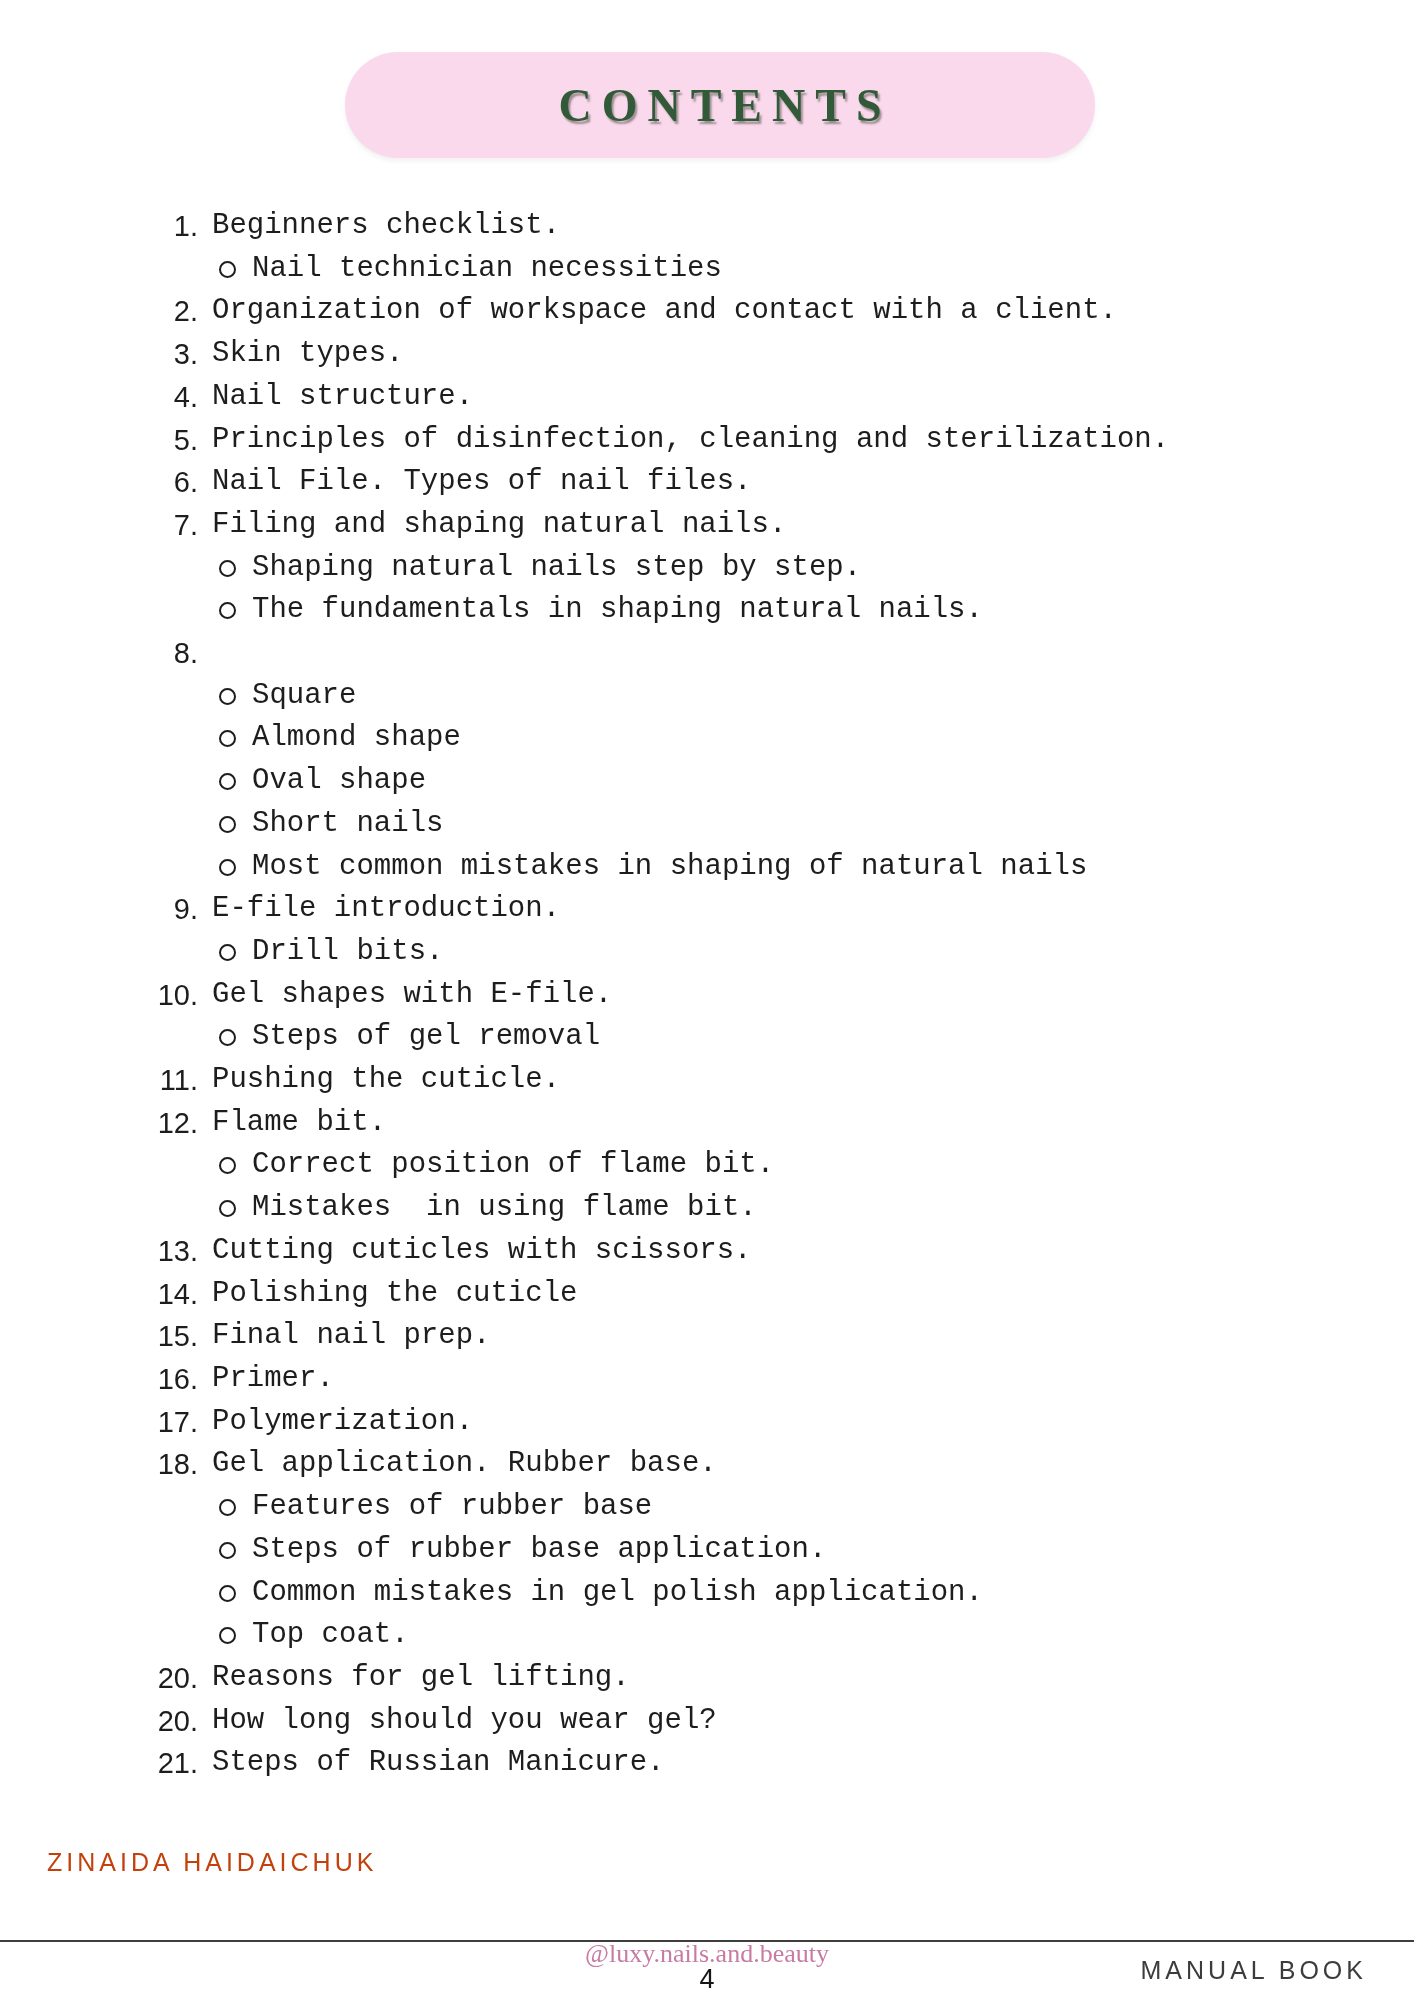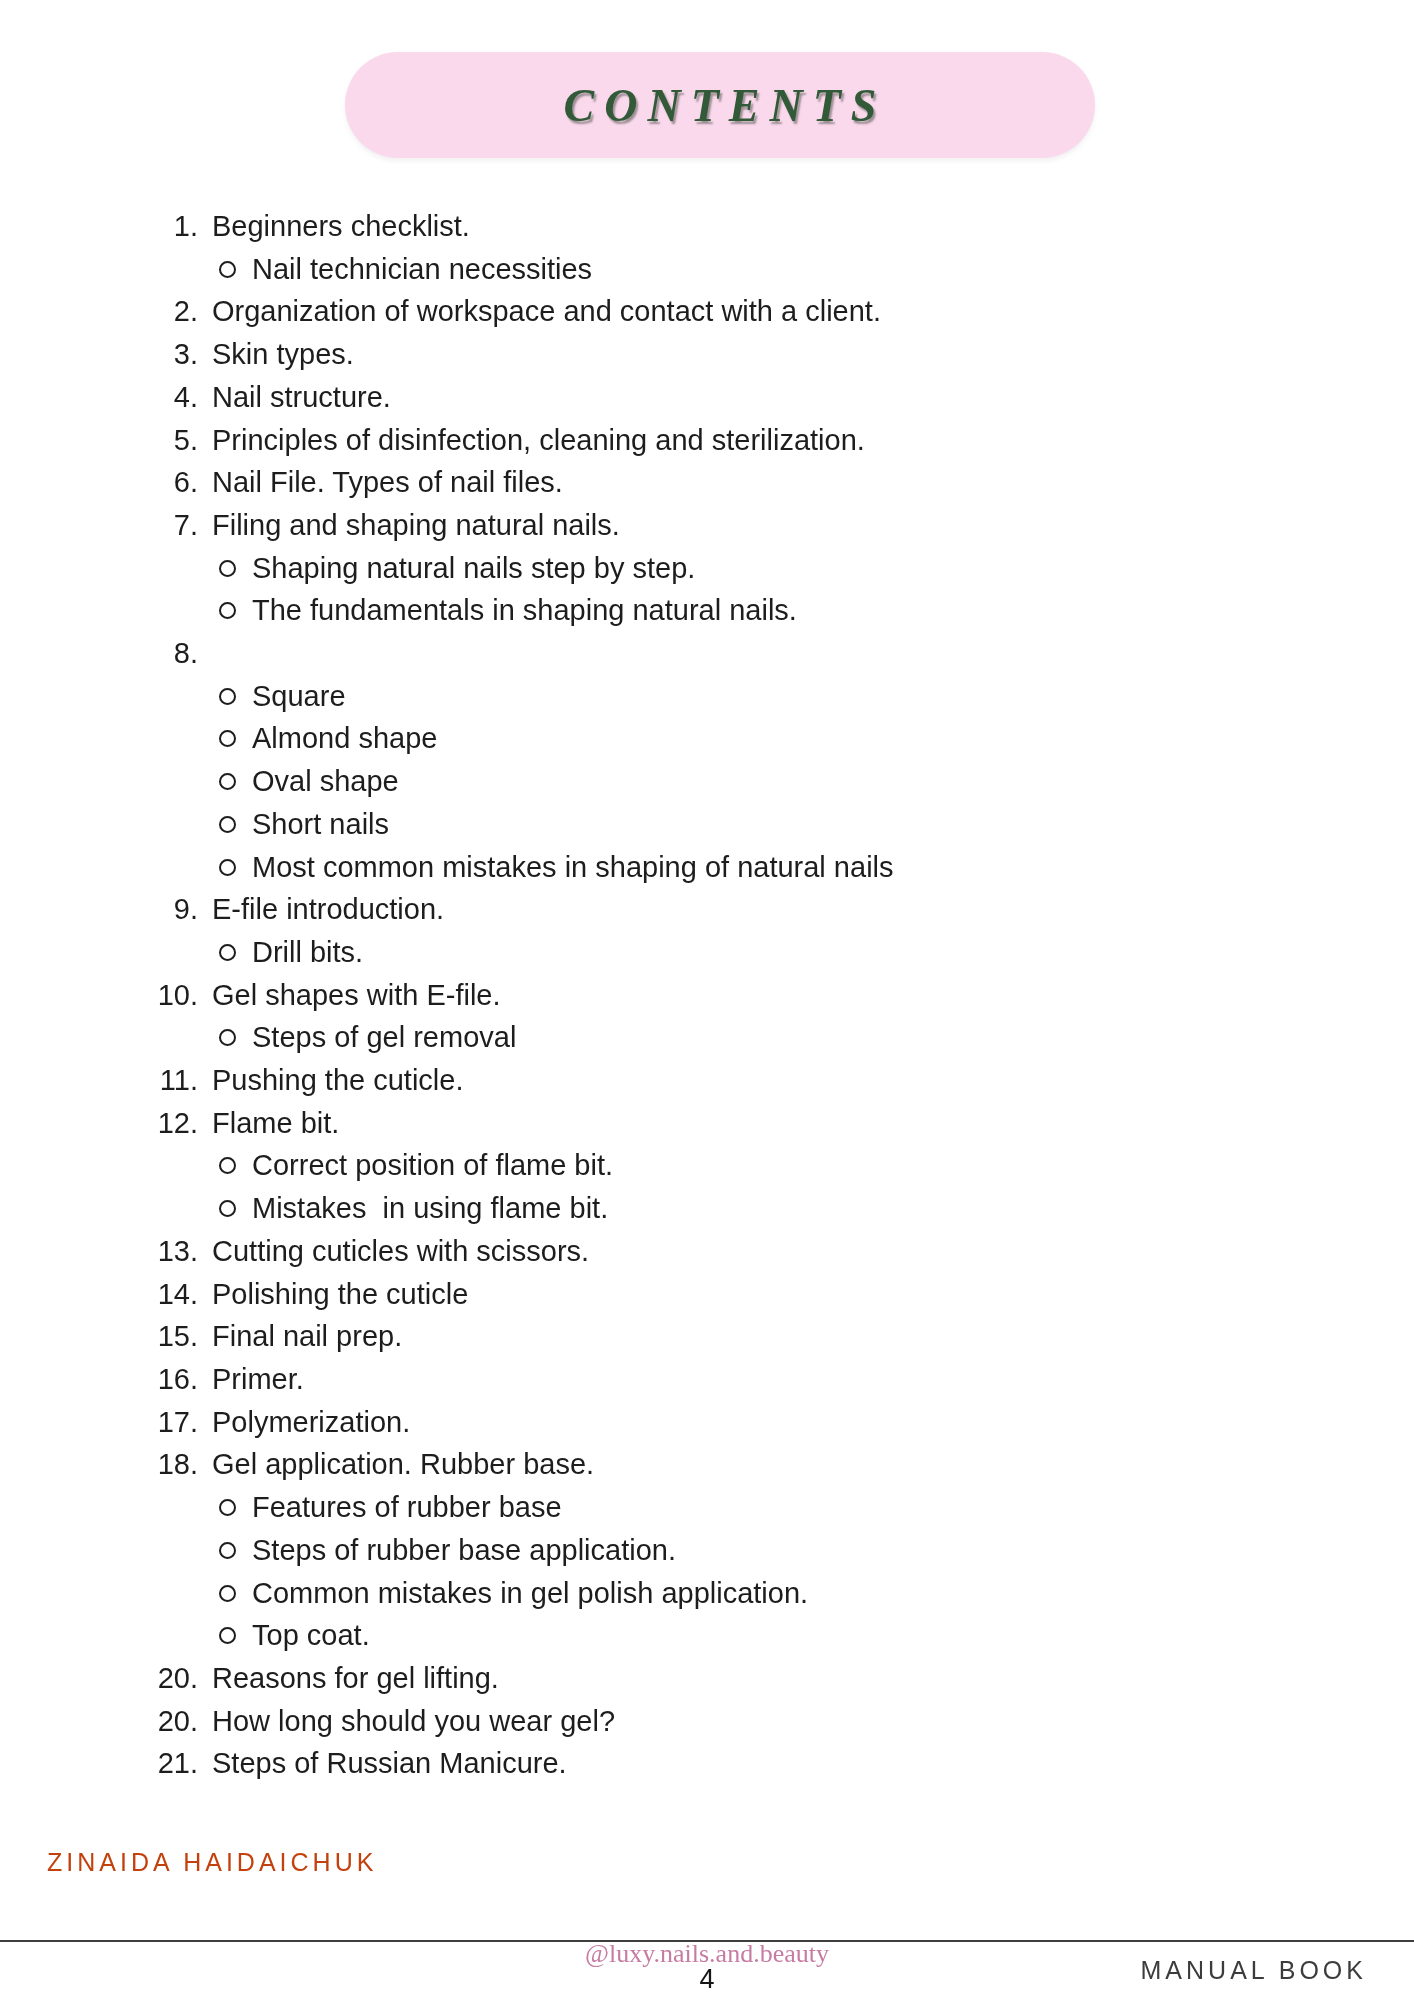--- a/index.html
+++ b/index.html
@@ -28,21 +28,20 @@
     box-shadow: 0 3px 5px rgba(0,0,0,0.06);
   }
   .title-text {
     font-family: "Liberation Serif", serif;
     font-weight: 700;
     font-size: 46px;
     letter-spacing: 10px;
     padding-left: 10px;
     color: #335A38;
     text-shadow: 2px 3px 2px rgba(40,50,40,0.45);
-    font-style: italic;
   }
 
   
   .toc {
     position: absolute;
     left: 120px;
     top: 205px;
     width: 1220px;
     list-style: none;
     margin: 0;
@@ -52,20 +51,21 @@
   }
   .toc .row { display: flex; align-items: flex-start; }
   .toc .num {
     flex: 0 0 78px;
     text-align: right;
     white-space: pre;
   }
   .toc .label {
     padding-left: 14px;
     white-space: pre-wrap;
+    font-family: Liberation Mono, monospace;
   }
   .toc .toc-item.tight > .row > .label { padding-left: 1px; }
   .subs {
     list-style: none;
     margin: 0;
     padding: 0;
   }
   .sub {
     display: flex;
     align-items: flex-start;

